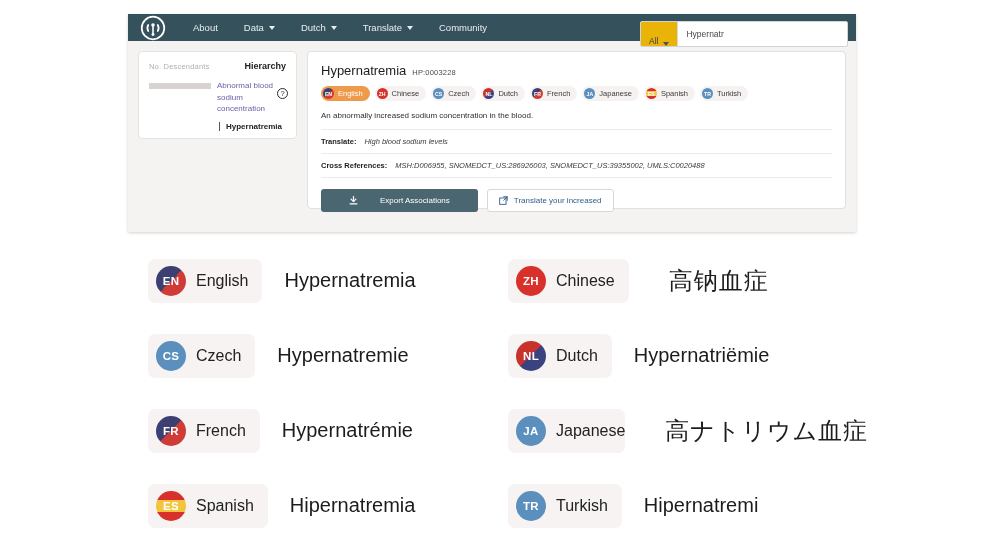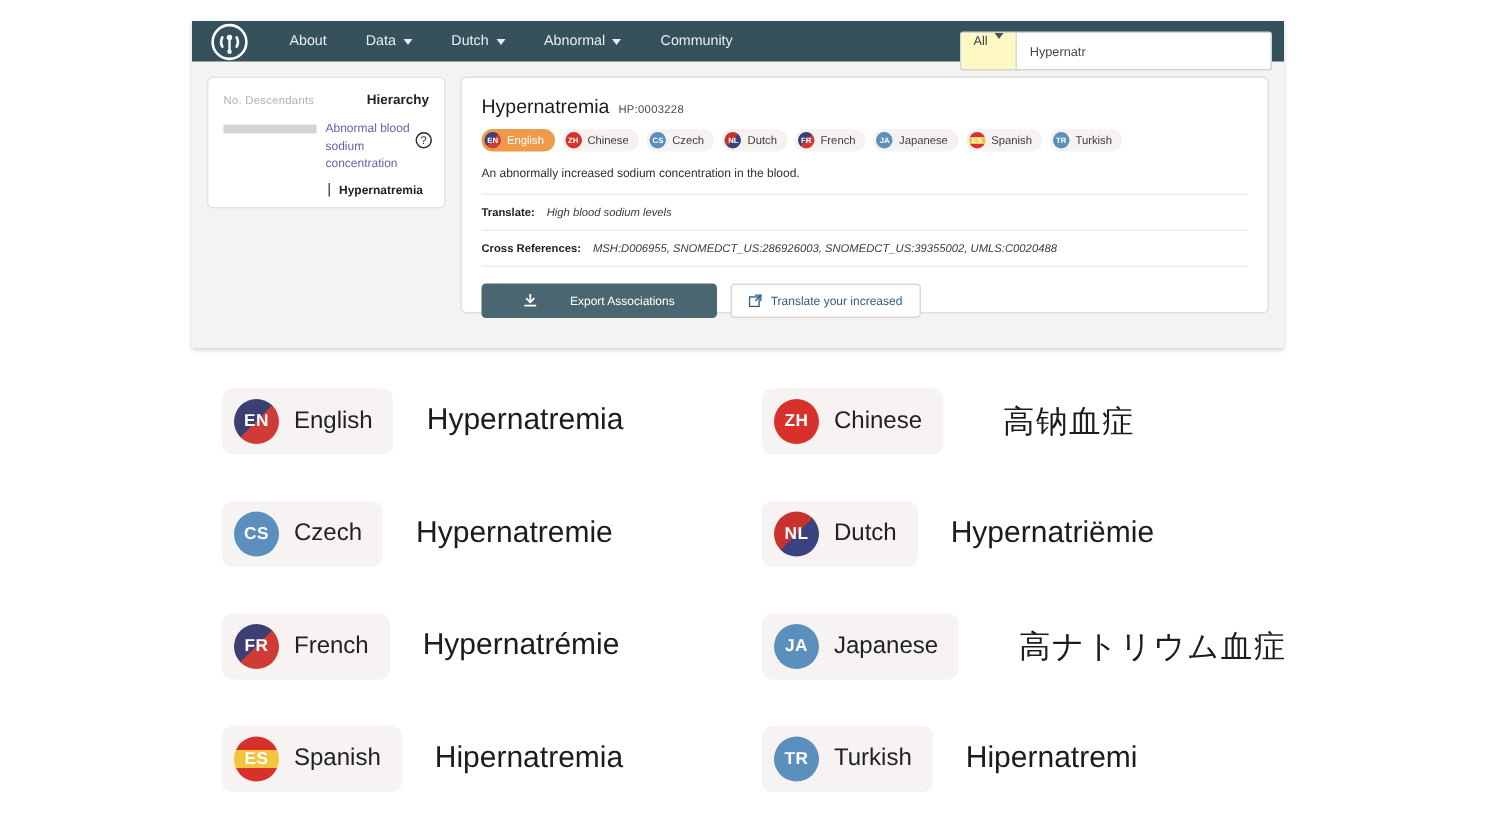--- a/index.html
+++ b/index.html
@@ -55,23 +55,23 @@
     right: 8px; top: 7px;
     height: 26px;
     display: flex;
     background: #ffffff;
     border: 1px solid #cfd4d6;
     border-radius: 2px;
     width: 208px;
     overflow: hidden;
   }
   .search-scope {
-    background: #fef9c3;
+    background: #eab308;
     border-right: 1px solid #d6dadc;
-    display: flex; align-items: flex-start; gap: 5px;
+    display: flex; align-items: flex-end; gap: 5px;
     padding: 0 8px;
     font-size: 8.5px;
     color: #3a4246;
     cursor: pointer;
   }
   .caret-dark {
     width: 0; height: 0;
     border-left: 3.5px solid transparent;
     border-right: 3.5px solid transparent;
     border-top: 4px solid #4a5257;
@@ -254,21 +254,21 @@
     position: relative;
   }
   .avatar span { position: relative; z-index: 2; }
   .lang-name { font-size: 16px; color: #222222; white-space: nowrap; }
   .trans-text {
     font-size: 20px;
     color: #1c1c1c;
     margin-left: 22px;
     white-space: nowrap;
   }
-  .trans-text.cjk { font-size: 21px; letter-spacing: 1px; margin-left: 40px; }
+  .trans-text.cjk { font-size: 24px; letter-spacing: 1px; margin-left: 40px; }
 </style>
 </head>
 <body>
 
 <div class="app-shell">
 
   <div class="navbar">
     <div class="logo">
       <svg viewBox="0 0 30 30" width="26" height="26">
         <circle cx="15" cy="15" r="13" fill="none" stroke="#ffffff" stroke-width="2"></circle>
@@ -286,21 +286,21 @@
       </div>
       <div class="nav-item">
         <span>Data</span>
         <i class="caret"></i>
       </div>
       <div class="nav-item">
         <span>Dutch</span>
         <i class="caret"></i>
       </div>
       <div class="nav-item">
-        <span>Abnormal</span>
+        <span>Translate</span>
         <i class="caret"></i>
       </div>
       <div class="nav-item">
         <span>Community</span>
       </div>
     </div>
 
     <div class="search-wrap">
       <div class="search-scope">
         <span>All</span>

